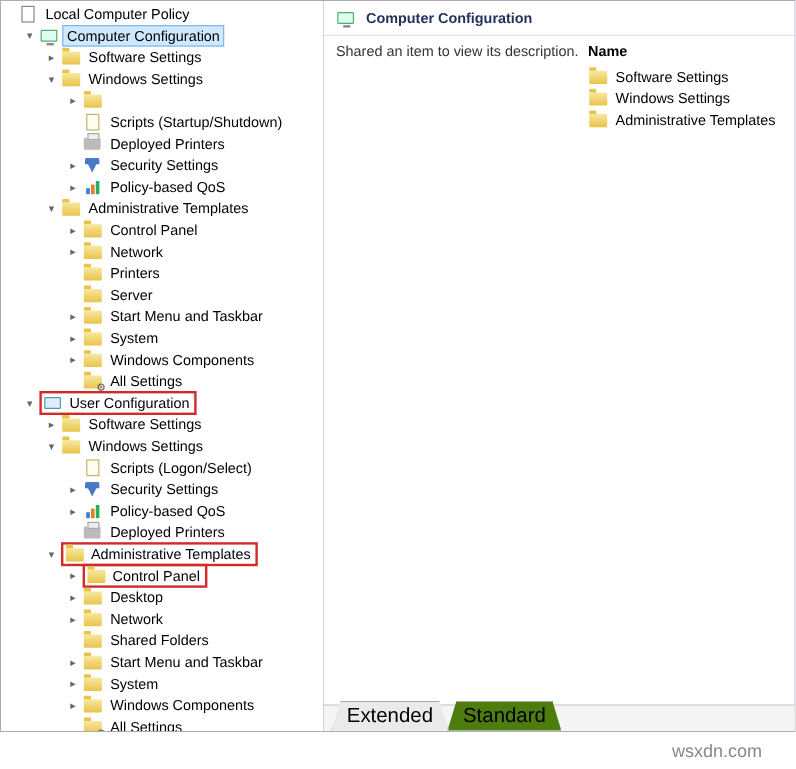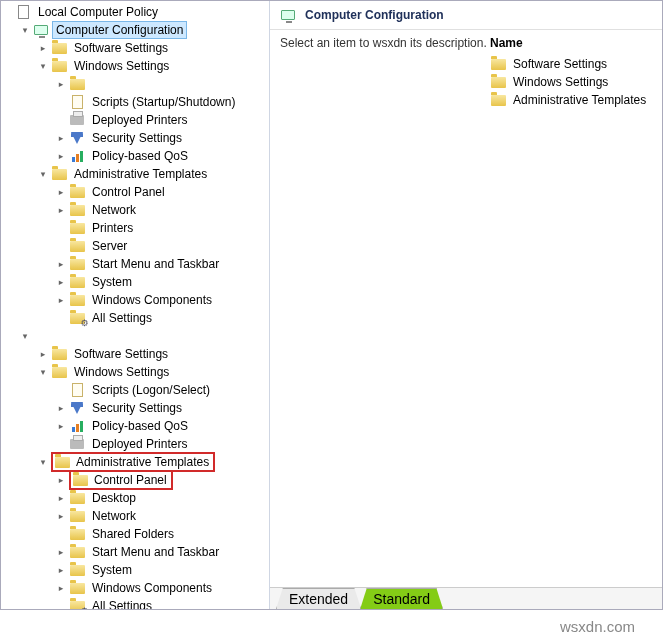--- a/index.html
+++ b/index.html
@@ -18,22 +18,22 @@
 .row { display:flex; align-items:center; height:18px; }
 .indent { display:inline-block; width:18px; flex-shrink:0; }
 .expander { width:12px; height:12px; display:inline-flex; align-items:center; justify-content:center; cursor:pointer; color:#666; font-size:9px; flex-shrink:0; margin-right:2px; }
 .expander.empty { visibility:hidden; }
 .icon { width:16px; height:16px; display:inline-flex; align-items:center; justify-content:center; margin-right:3px; flex-shrink:0; }
 .label { padding:1px 3px; border:1px solid transparent; }
 .selected .label { background:#cde8ff; border:1px solid #7ab7e8; }
 .highlight { border:2px solid #d12a2a; padding:0 1px; display:inline-flex; align-items:center; }
 .highlight .label { padding:0 2px; }
 .tabs { display:flex; border-top:1px solid #ccc; height:22px; align-items:flex-end; padding-left:6px; background:#f5f5f5; }
-.tab { padding:2px 12px; font-size:14px; border:1px solid #aaa; border-bottom:none; background:#eaeaea; margin-right:-1px; clip-path: polygon(8% 0, 92% 0, 100% 100%, 0 100%); }
-.tab.active { background:#84cc16; }
+.tab { padding:2px 12px; font-size:17px; border:1px solid #aaa; border-bottom:none; background:#eaeaea; margin-right:-1px; clip-path: polygon(8% 0, 92% 0, 100% 100%, 0 100%); }
+.tab.active { background:#4d7c0f; }
 .watermark { position:absolute; right:28px; bottom:6px; color:#888; font-size:15px; }
 
 .folder { background:linear-gradient(#f8e7a0,#e8c44a); width:15px; height:11px; border-radius:1px; position:relative; }
 .folder:before { content:""; position:absolute; top:-3px; left:0; width:6px; height:3px; background:#e8c44a; border-radius:1px 1px 0 0; }
 .computer { width:14px; height:10px; border:1px solid #5a7; background:#dfe; border-radius:1px; position:relative; }
 .computer:after { content:""; position:absolute; left:4px; top:10px; width:6px; height:2px; background:#888; }
 .user-computer { width:14px; height:10px; border:1px solid #59a; background:#def; border-radius:1px; position:relative; }
 .doc { width:11px; height:14px; background:#fff; border:1px solid #888; }
 .scroll-doc { width:11px; height:14px; background:#fffdf2; border:1px solid #c9b26a; }
 .printer { width:14px; height:10px; background:#bbb; border-radius:1px; position:relative; }
@@ -271,20 +271,26 @@
                       </li>
                   </ul>
                 </li>
               </ul>
             </li>
 
             <li>
               <div class="row">
                 <span class="indent"></span>
                 <span class="expander">▾</span>
+                <span class="highlight">
+                  <span class="icon">
+                      <span class="user-computer"></span>
+                    </span>
+                  <span class="label">User Configuration</span>
+                </span>
               </div>
               <ul>
                 <li>
                     <div class="row">
                       <span class="indent"></span>
                       <span class="indent"></span>
                       <span class="expander">▸</span>
                       <span class="icon">
                         <span class="folder"></span>
                       </span>
@@ -479,21 +485,21 @@
 
   <div class="right-pane">
     <div class="right-header">
       <span class="icon">
           <span class="computer"></span>
         </span>
       <span>Computer Configuration</span>
     </div>
     <div class="right-body">
       <div class="desc-col">
-        <span>Select an item to wsxdn its description.</span>
+        <span>Shared an item to view its description.</span>
       </div>
       <div class="list-col">
         <div class="list-header">Name</div>
         <div class="list-item">
             <span class="icon">
               <span class="folder"></span>
             </span>
             <span>Software Settings</span>
           </div>
         <div class="list-item">

